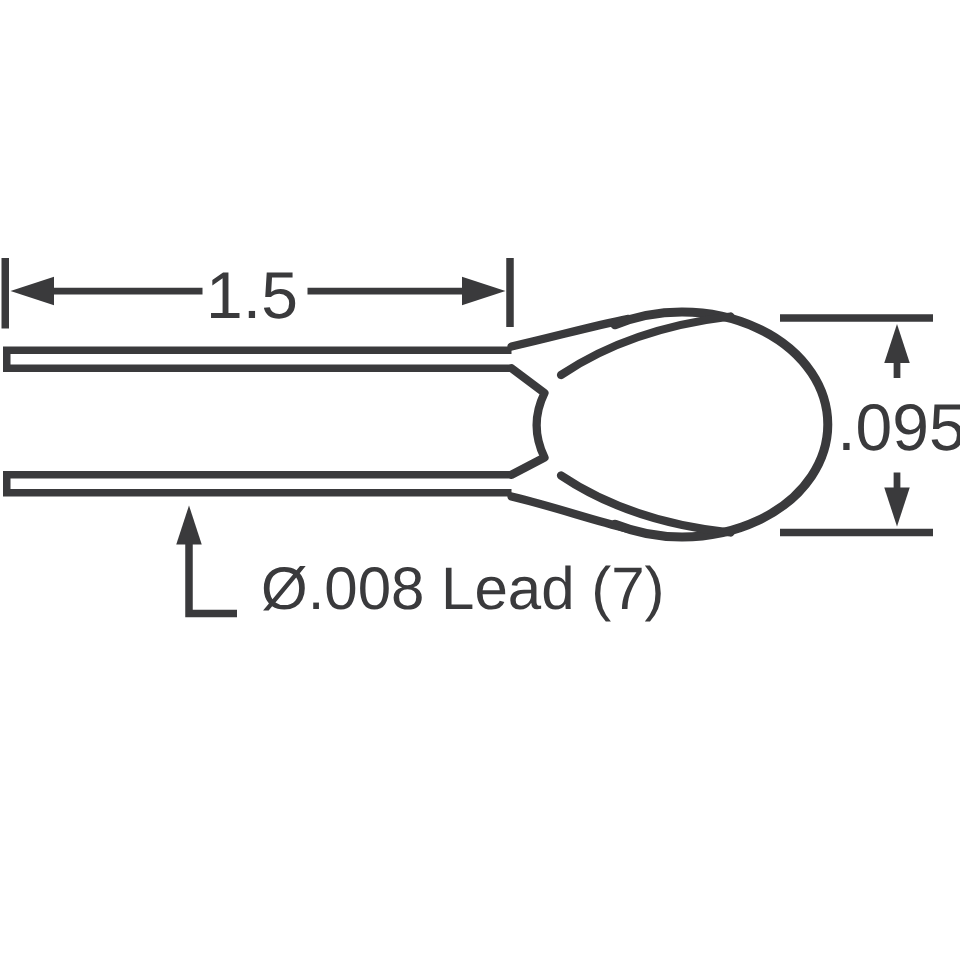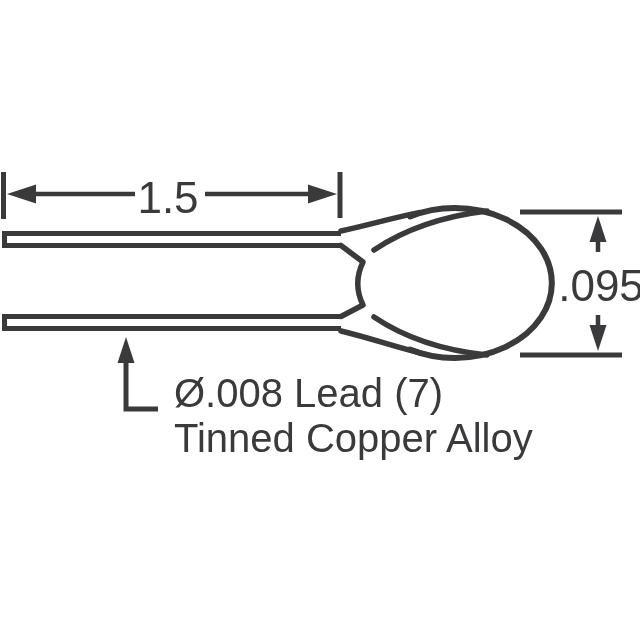--- a/index.html
+++ b/index.html
@@ -94,16 +94,15 @@
       <path d="M 126 360 V 409 H 158" stroke="currentColor" stroke-width="5" fill="none" stroke-linejoin="miter"></path>
     </g>
   </svg>
 
   <div class="dim-label lead-length">1.5</div>
 
   <div class="dim-label body-size">.095</div>
 
   <div class="note-block">
     <div>Ø.008 Lead (7)</div>
-    <div>Tinned Copper Alloy</div>
   </div>
 
 </div>
 
 </body></html>

